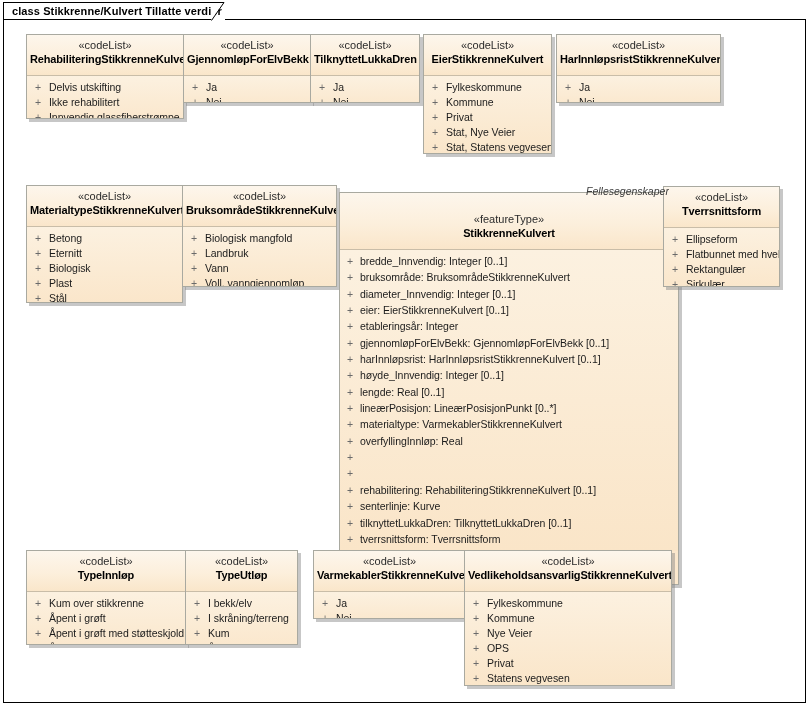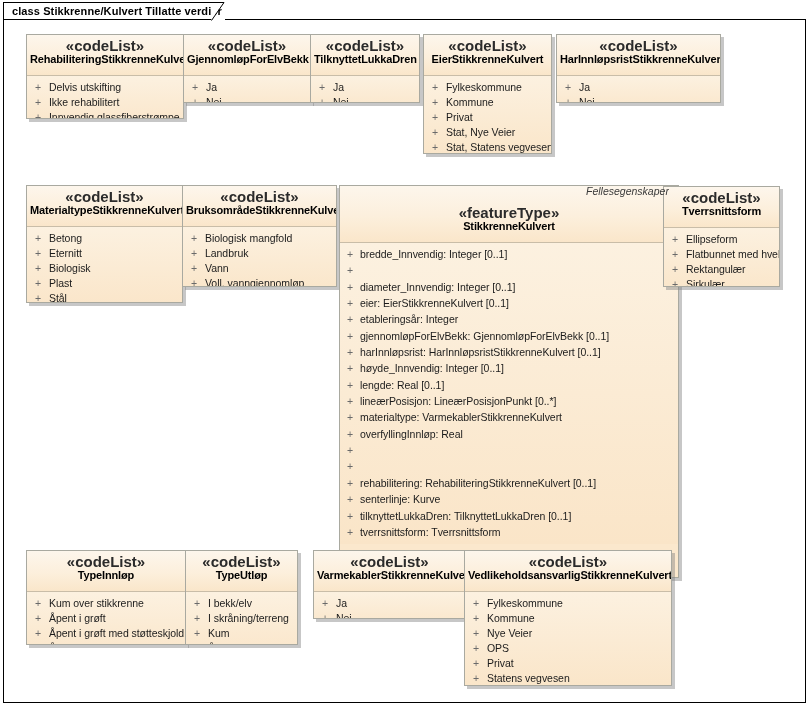--- a/index.html
+++ b/index.html
@@ -82,25 +82,24 @@
   .uml-head {
     box-sizing: border-box;
     background: linear-gradient(to bottom, #fdf6ec 0%, #fcefdc 55%, #fae6ca 100%);
     border-bottom: 1px solid #c9bda8;
     padding: 4px 3px 4px 3px;
     text-align: center;
     overflow: hidden;
     white-space: nowrap;
   }
   .uml-stereotype {
-    font-size: 15px;
+    font-size: 11px;
     color: #2b2b2b;
     line-height: 13px;
     white-space: nowrap;
-    font-weight: bold;
   }
   .uml-name {
     font-size: 11px;
     font-weight: bold;
     color: #000000;
     line-height: 14px;
     white-space: nowrap;
     letter-spacing: -0.15px;
   }
   .uml-body {
@@ -310,32 +309,33 @@
         <span class="uml-vis">+</span>
         <span class="uml-feature-text">Vann</span>
       </div>
       <div class="uml-feature">
         <span class="uml-vis">+</span>
         <span class="uml-feature-text">Voll, vanngjennomløp</span>
       </div>
     </div>
   </div>
 
-  <div class="uml-box" style="left:339px; top:185px; width:340px; height:393px;">
+  <div class="uml-box" style="left:339px; top:192px; width:340px; height:393px;">
     <div class="uml-head" style="height:57px; padding-top:20px;">
       <div class="uml-stereotype">«featureType»</div>
       <div class="uml-name">StikkrenneKulvert</div>
     </div>
     <div class="uml-body attrs" style="padding-top:3px;">
       <div class="uml-feature">
         <span class="uml-vis">+</span>
         <span class="uml-feature-text">bredde_Innvendig: Integer [0..1]</span>
       </div>
       <div class="uml-feature">
         <span class="uml-vis">+</span>
+        <span class="uml-feature-text">bruksområde: BruksområdeStikkrenneKulvert</span>
       </div>
       <div class="uml-feature">
         <span class="uml-vis">+</span>
         <span class="uml-feature-text">diameter_Innvendig: Integer [0..1]</span>
       </div>
       <div class="uml-feature">
         <span class="uml-vis">+</span>
         <span class="uml-feature-text">eier: EierStikkrenneKulvert [0..1]</span>
       </div>
       <div class="uml-feature">

